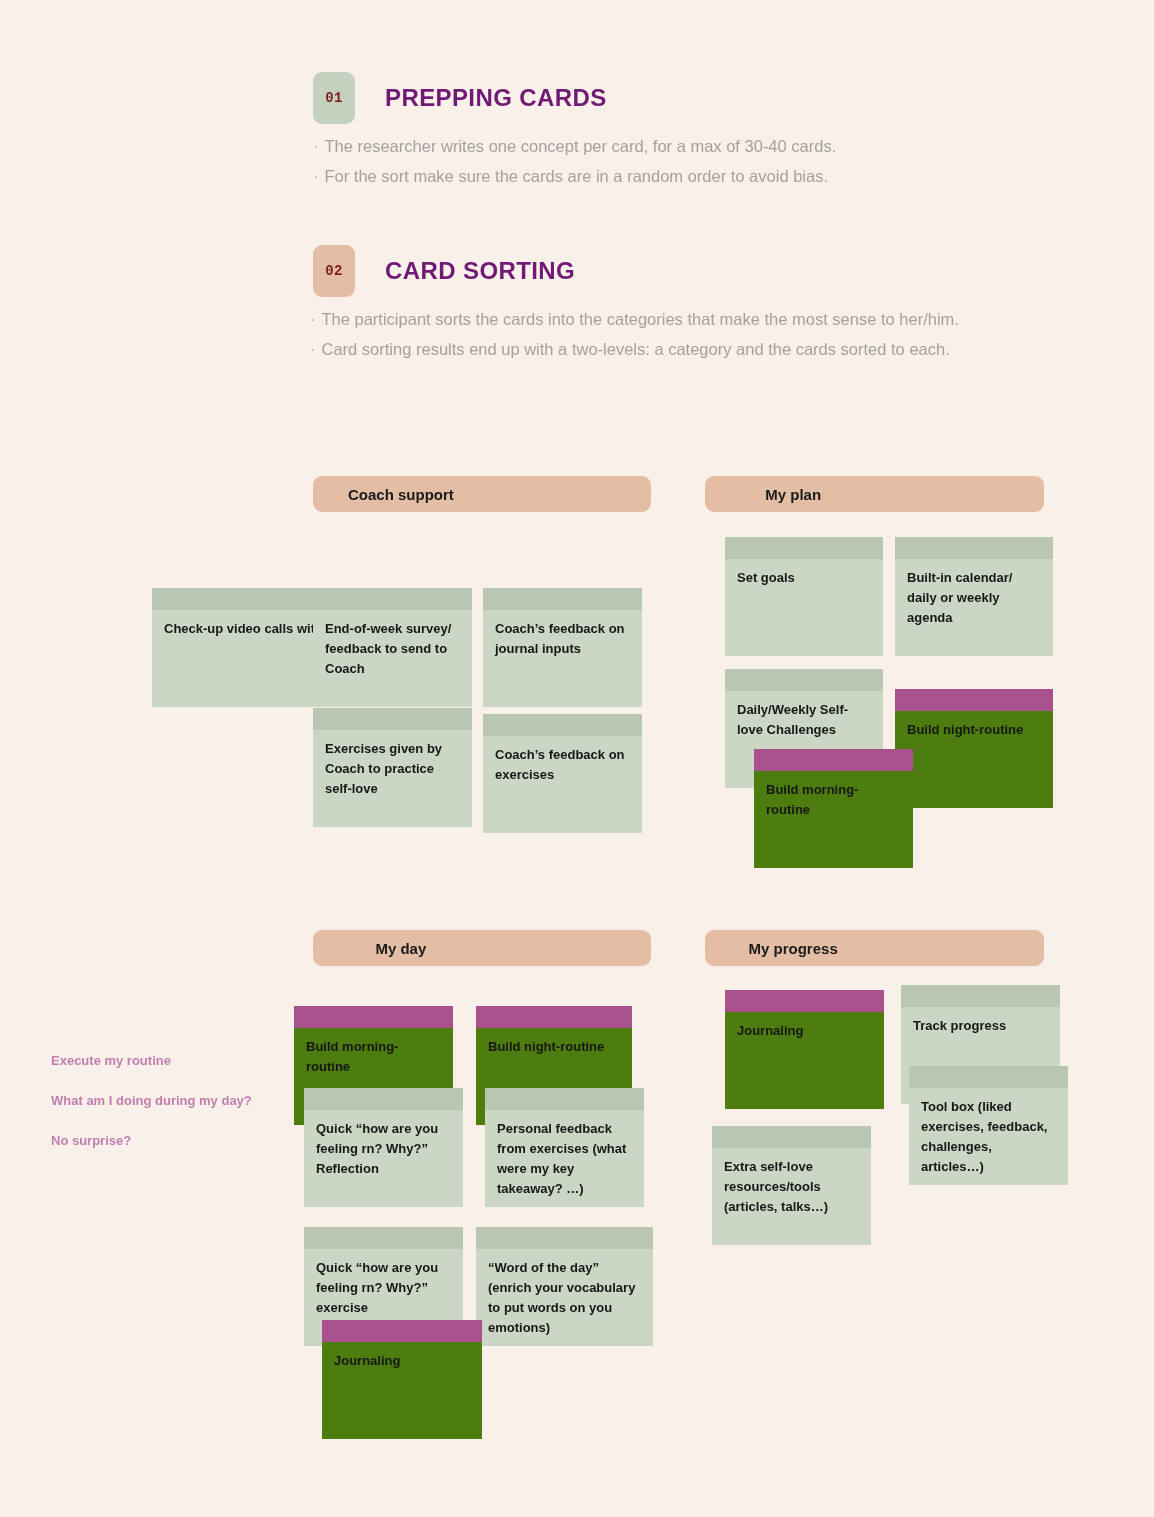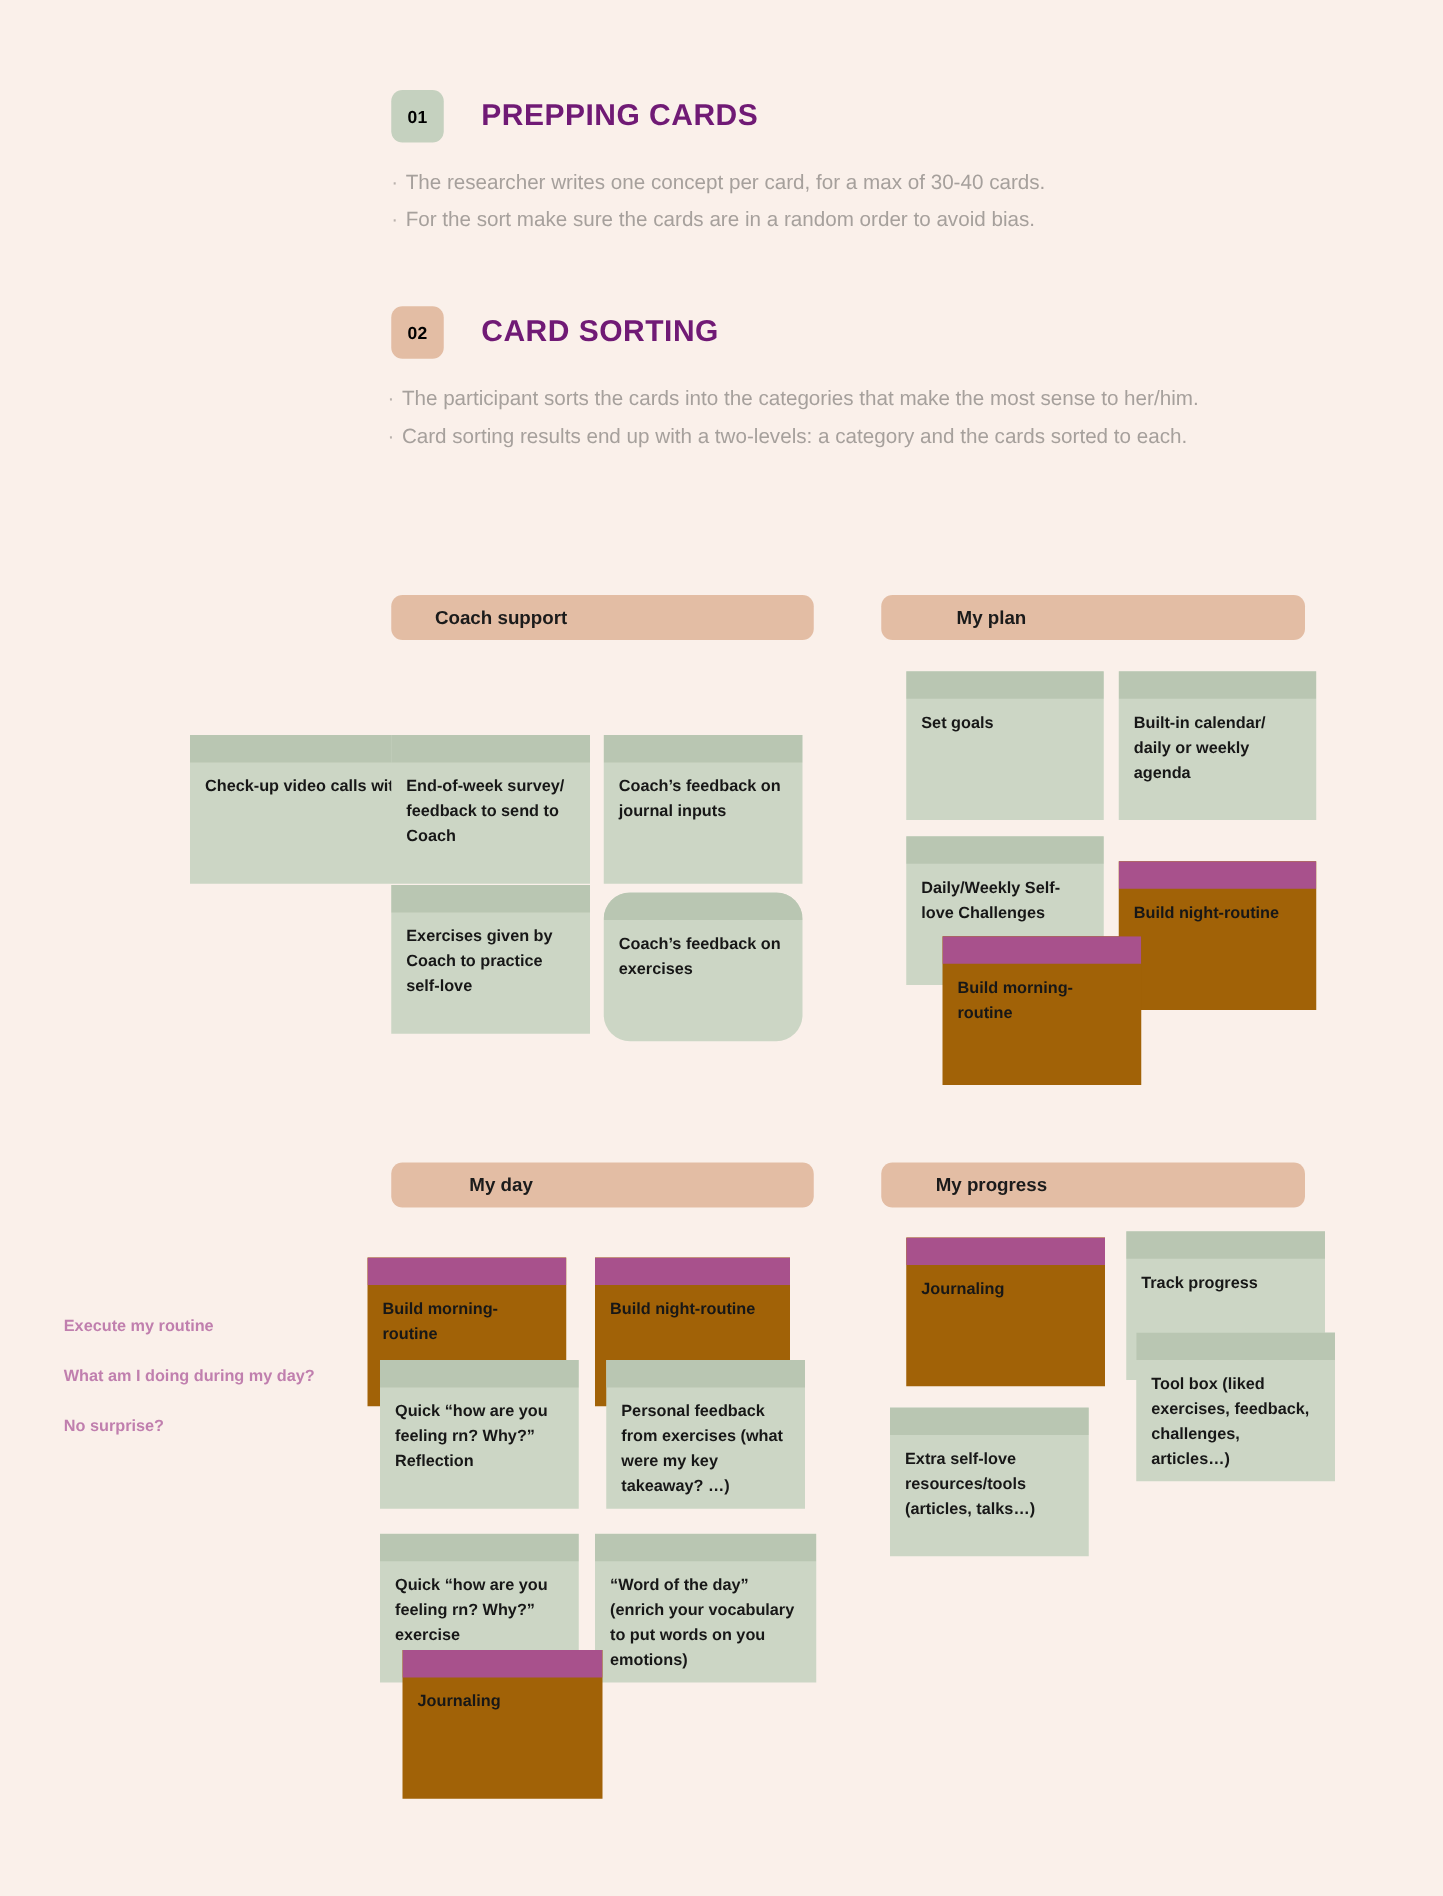--- a/index.html
+++ b/index.html
@@ -23,29 +23,30 @@
   }
 
   
   .step-header {
     position: absolute;
     display: flex;
     align-items: center;
   }
   .step-badge {
     width: 42px;
-    height: 42px;
+    height: 52px;
     border-radius: 9px;
     display: flex;
     align-items: center;
     justify-content: center;
     font-size: 14px;
     font-weight: bold;
-    color: #000000;
+    color: #7f1d1d;
     letter-spacing: 0.3px;
+    font-family: Liberation Mono, monospace;
   }
   .step-badge.green { background: #c5d1bf; }
   .step-badge.tan   { background: #e3bda4; }
 
   .step-title {
     margin-left: 30px;
     font-size: 24px;
     font-weight: bold;
     letter-spacing: 0.4px;
     color: #701a75;
@@ -100,21 +101,21 @@
     font-size: 13px;
     font-weight: bold;
     line-height: 20px;
     color: #171717;
     padding: 9px 12px 0 12px;
   }
 
   .card.green .card-band { background: #b9c6b2; }
   .card.green             { background: #ccd6c5; }
   .card.purple .card-band { background: #a8518c; }
-  .card.purple            { background: #a16207; }
+  .card.purple            { background: #4d7c0f; }
 
   
   .annotation {
     position: absolute;
     font-size: 13px;
     font-weight: bold;
     color: #c07fae;
     white-space: nowrap;
   }
 </style>
@@ -158,21 +159,21 @@
   <div class="card green" style="left:483px; top:588px; width:159px; height:119px; z-index:2;">
     <div class="card-band"></div>
     <div class="card-text">Coach’s feedback on journal inputs</div>
   </div>
 
   <div class="card green" style="left:313px; top:708px; width:159px; height:119px; z-index:2;">
     <div class="card-band"></div>
     <div class="card-text">Exercises given by Coach to practice self-love</div>
   </div>
 
-  <div class="card green" style="left:483px; top:714px; width:159px; height:119px; z-index:2;border-radius:21px;">
+  <div class="card green" style="left:483px; top:714px; width:159px; height:119px; z-index:2;">
     <div class="card-band"></div>
     <div class="card-text">Coach’s feedback on exercises</div>
   </div>
 
   <div class="cat-pill" style="left:705px; top:476px; width:339px;">
     <div class="cat-pill-label">My plan</div>
   </div>
 
   <div class="card green" style="left:725px; top:537px; width:158px; height:119px; z-index:2;">
     <div class="card-band"></div>

